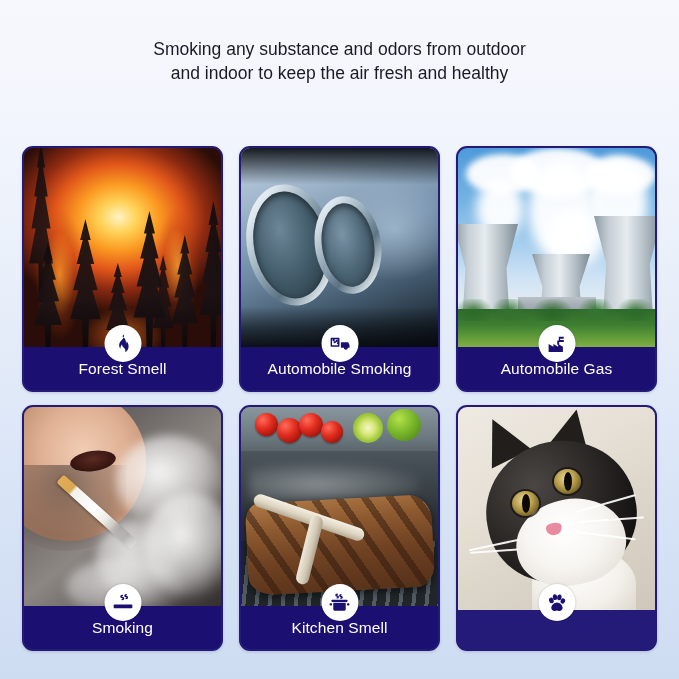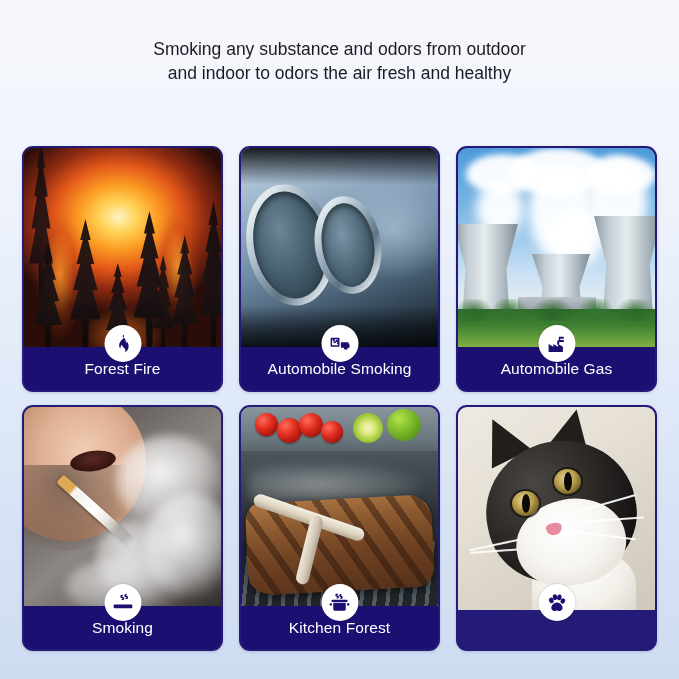--- a/index.html
+++ b/index.html
@@ -488,21 +488,21 @@
   }
 </style>
 </head>
 <body>
 
 <div class="page">
 
   <div class="header">
     <div class="subtitle">
       <div>Smoking any substance and odors from outdoor</div>
-      <div>and indoor to odors the air fresh and healthy</div>
+      <div>and indoor to keep the air fresh and healthy</div>
     </div>
   </div>
 
   <div class="grid">
 
     <div class="card">
       <div class="photo">
         <div class="photo-inner ph-fire">
           <div class="tree t7"></div>
           <div class="tree t1"></div>
@@ -513,21 +513,21 @@
           <div class="tree t5"></div>
           <div class="tree t6"></div>
         </div>
       </div>
       <div class="badge">
         <svg width="21" height="21" viewBox="0 0 24 24" aria-hidden="true">
           <path fill="#1b0f72" d="M13.2 1.6c.5 3.1-1.1 4.7-2.6 6.3C9 9.6 7.6 11.2 7.6 14c0 1.6.6 3 1.6 4-.3-1.9.3-3.6 1.6-4.9.3 1.9 1.2 2.8 2.3 3.8 1 .9 1.6 2 1.6 3.4 0 .6-.1 1.1-.3 1.6 2.4-1.2 4-3.7 4-6.6 0-2.6-1-4.3-2.2-5.8.1 1-.2 1.9-.8 2.5.2-2.7-.9-5.3-2.6-7.1-.4-.5-1-1-1.6-1.3z"></path>
         </svg>
       </div>
       <div class="label-bar">
-        <span class="label-text">Forest Fire</span>
+        <span class="label-text">Forest Smell</span>
       </div>
     </div>
 
     <div class="card">
       <div class="photo">
         <div class="photo-inner ph-exhaust">
           <div class="pipe p1">
               <div class="bore"></div>
             </div>
           <div class="pipe p2">
@@ -626,21 +626,21 @@
         <svg width="22" height="22" viewBox="0 0 24 24" aria-hidden="true">
           <path fill="none" stroke="#1b0f72" stroke-width="1.6" stroke-linecap="round" d="M9.4 2.4c-1.7 0-1.7 2 0 2s1.7 2 0 2"></path>
           <path fill="none" stroke="#1b0f72" stroke-width="1.6" stroke-linecap="round" d="M13.6 3c-1.6 0-1.6 1.9 0 1.9s1.6 1.9 0 1.9"></path>
           <rect fill="#1b0f72" x="3.4" y="8.4" width="17.2" height="2.4" rx="0.7"></rect>
           <path fill="#1b0f72" d="M5.2 11.6h13.6v7.2a1.6 1.6 0 0 1-1.6 1.6H6.8a1.6 1.6 0 0 1-1.6-1.6z"></path>
           <rect fill="#1b0f72" x="1.2" y="12.4" width="2.6" height="2.2" rx="0.6"></rect>
           <rect fill="#1b0f72" x="20.2" y="12.4" width="2.6" height="2.2" rx="0.6"></rect>
         </svg>
       </div>
       <div class="label-bar">
-        <span class="label-text">Kitchen Forest</span>
+        <span class="label-text">Kitchen Smell</span>
       </div>
     </div>
 
     <div class="card">
       <div class="photo">
         <div class="photo-inner ph-cat">
           <div class="chest"></div>
           <div class="ear ear-l"></div>
           <div class="ear ear-r"></div>
           <div class="head"></div>

